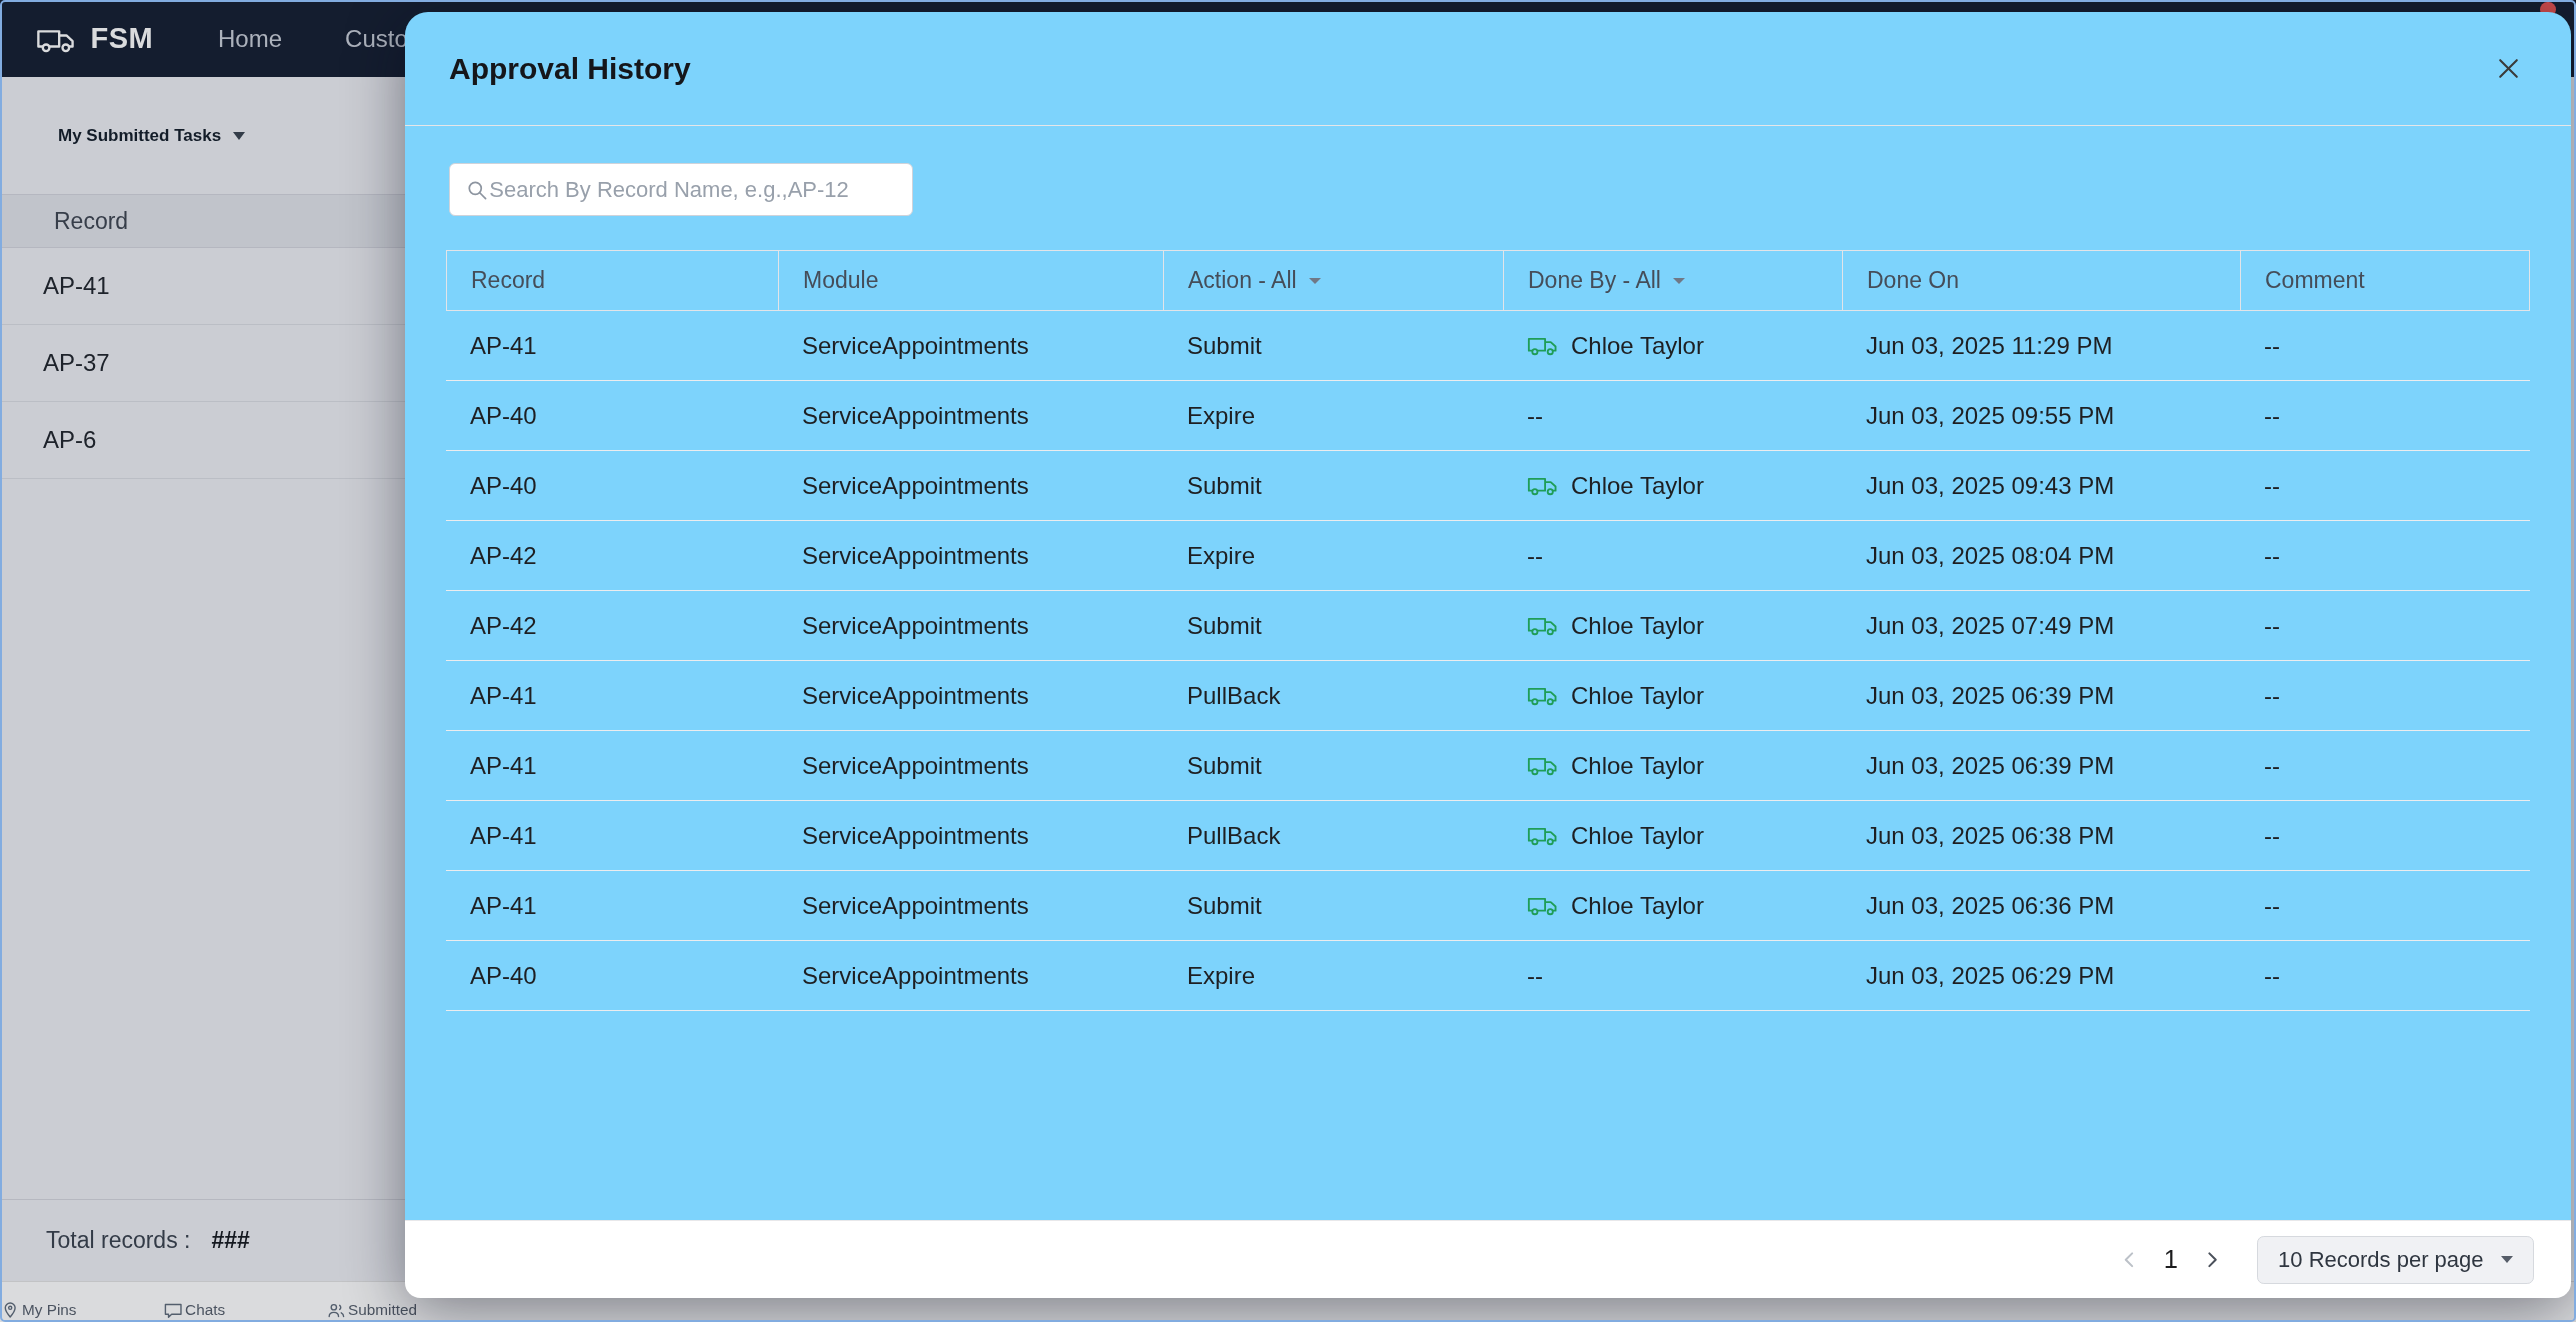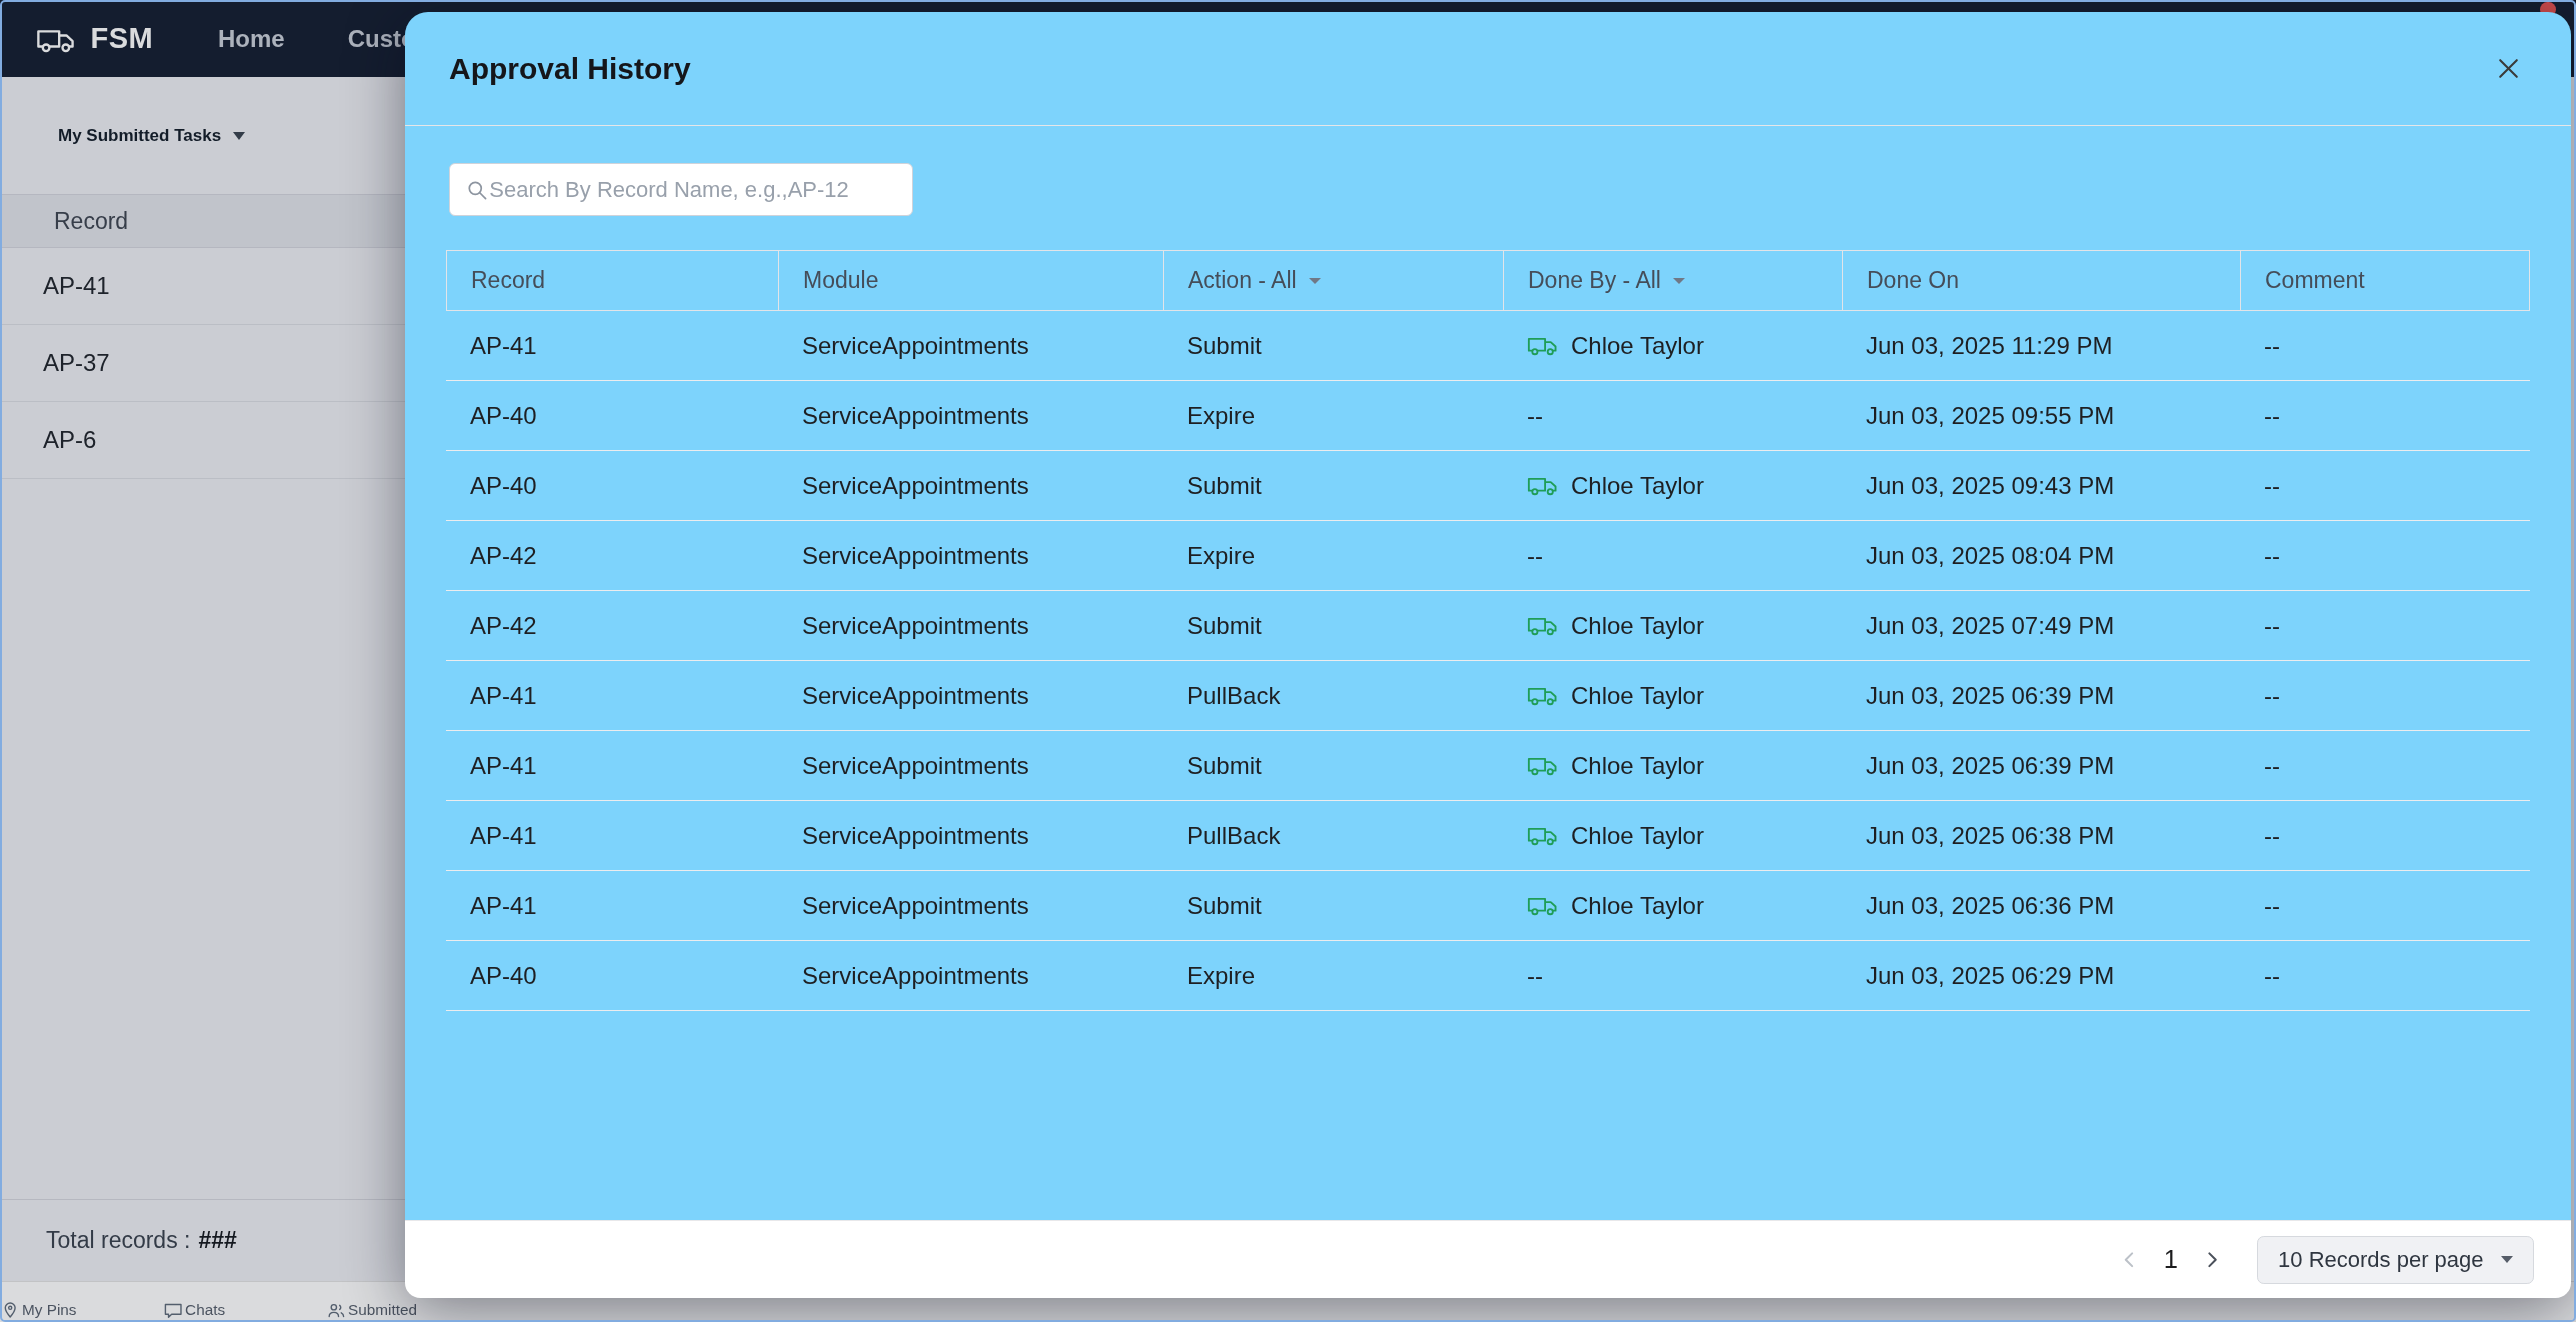--- a/index.html
+++ b/index.html
@@ -15,21 +15,21 @@
   
   .app { position:absolute; inset:0; z-index:0; }
 
   .navbar {
     position:absolute; top:0; left:0; right:0; height:77px;
     background:#141d30; display:flex; align-items:center; padding-left:36px;
   }
   .brand { display:flex; align-items:flex-end; gap:13.6px; margin-right:65px; }
   .brand .logo { width:41px; height:29px; color:#ffffff; }
   .brand .brand-text { color:#ffffff; font-size:29px; font-weight:700; letter-spacing:0.4px; }
-  .nav-items { display:flex; gap:63px;font-weight:bold; }
+  .nav-items { display:flex; gap:63px; }
   .nav-item { color:#c9ced8; font-size:24px; white-space:nowrap; }
 
   .sidebar {
     position:absolute; top:77px; left:0; width:405px; bottom:41px;
     background:#edeff4; overflow:hidden;
   }
   .sidebar-heading {
     height:117px; display:flex; align-items:center; padding-left:58px; gap:12px;
   }
   .sidebar-heading .title { font-size:17px; font-weight:700; color:#121c28; }
@@ -37,21 +37,21 @@
   .list-header {
     height:54px; background:#e2e4ea; border-top:0.9px solid #d3d5dd; border-bottom:0.9px solid #d3d5dd;
     display:flex; align-items:center; padding-left:54px; font-size:23px; color:#3d4450;
   }
   .record-row {
     height:77px; border-bottom:0.9px solid #dbdde3;
     display:flex; align-items:center; padding-left:43px; font-size:24px; color:#20242b;
   }
   .sidebar-footer {
     position:absolute; left:0; right:0; bottom:0; height:82px; border-top:0.9px solid #d4d6dd;
-    display:flex; align-items:center; padding-left:46px; font-size:23px; color:#39414d; gap:8px;
+    display:flex; align-items:center; padding-left:46px; font-size:23px; color:#39414d; gap:21px;
   }
   .sidebar-footer .total-value { font-weight:700; color:#15181e; }
 
   .dock {
     position:absolute; left:0; right:0; bottom:0; height:41px; background:#ffffff;
     border-top:0.9px solid #e3e3e3; display:flex; align-items:flex-end; padding:1.7px 0 2.6px 0;
   }
   .dock-item { width:163px; display:flex; flex-direction:row; align-items:flex-end; gap:1.7px; }
   .dock-item svg { width:20.4px; height:18.7px; color:#5f6b7a; }
   .dock-item .dock-label { font-size:15.3px; color:#555e6b; }

